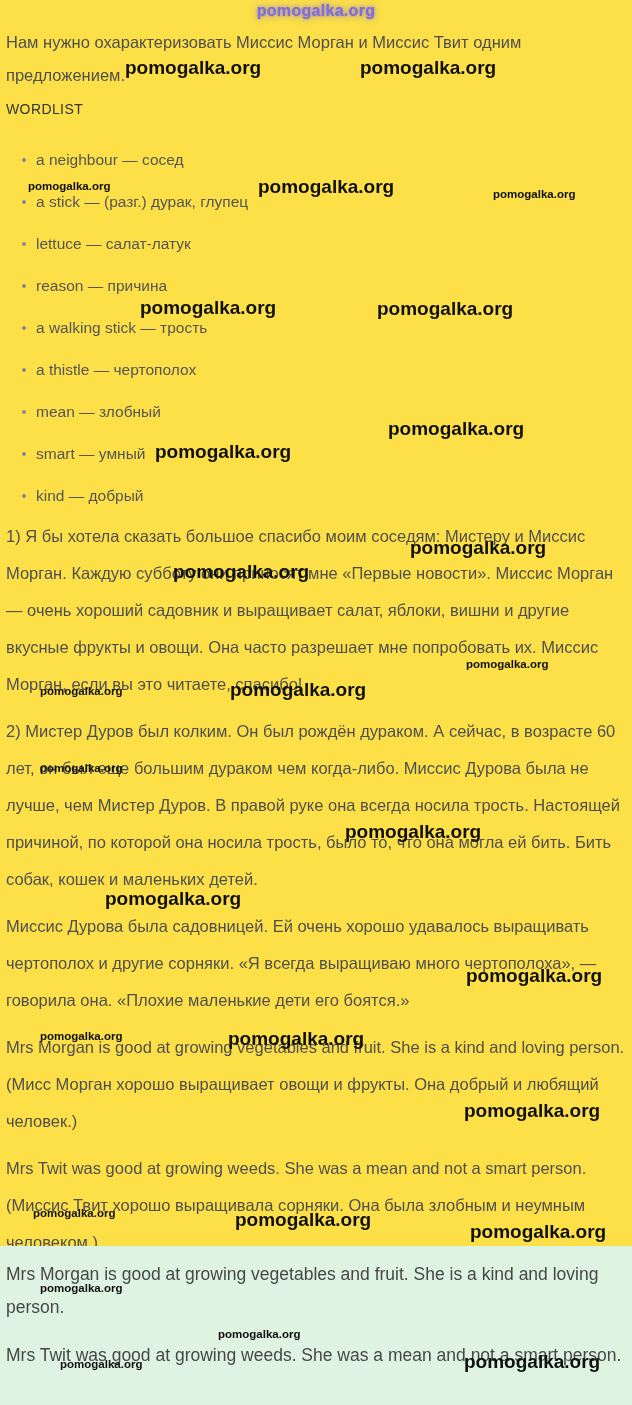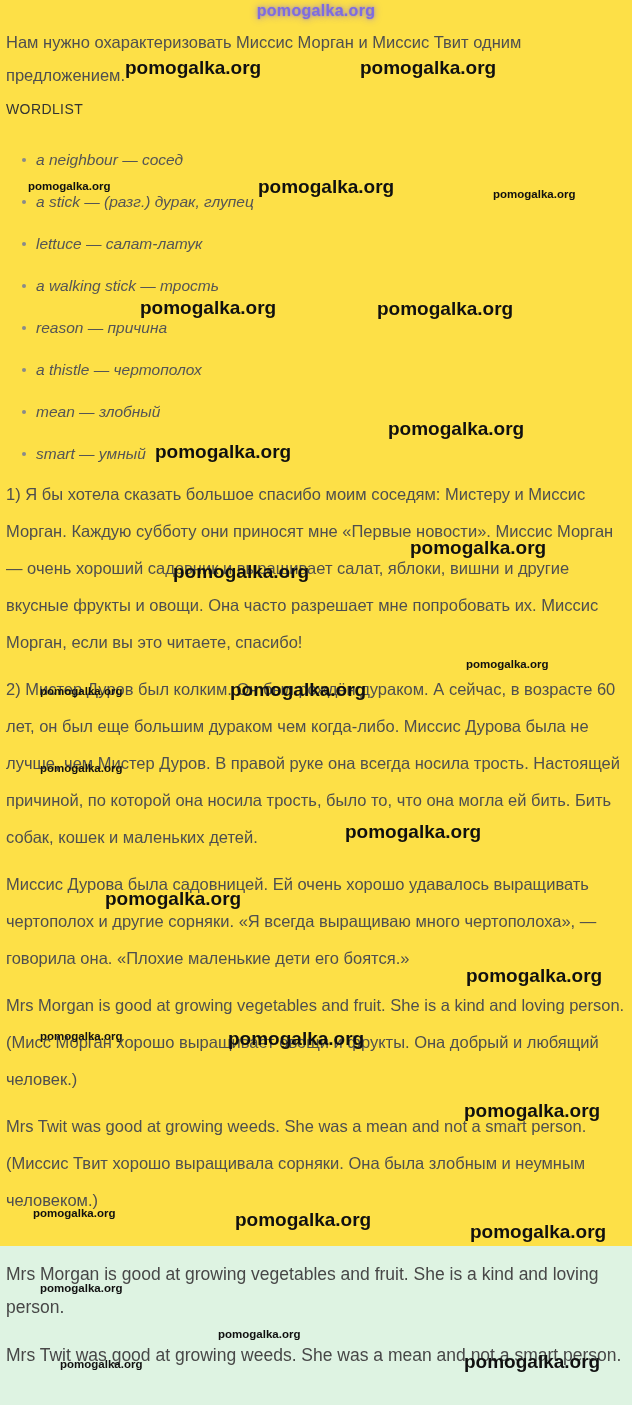--- a/index.html
+++ b/index.html
@@ -28,21 +28,21 @@
   .wordlist-heading {
     margin-top:9px;
     font-size:14px; line-height:17px;
     font-weight:400; color:#333333; letter-spacing:.4px;
   }
 
   ul.wordlist { list-style:none; margin-top:33px; margin-bottom:13px; }
   ul.wordlist li {
     position:relative; padding-left:30px;
     font-size:15.5px; line-height:18px;
-    margin-bottom:24px; color:#555555;font-style:italic;
+    margin-bottom:24px; color:#555555;
   }
   ul.wordlist li:last-child { margin-bottom:0; }
   ul.wordlist li .bullet {
     position:absolute; left:16px; top:7px;
     width:4px; height:4px; border-radius:50%;
     background:#8a8a8a;
   }
 
   .para { font-size:16.5px; line-height:37px; margin-bottom:10px; color:#4f4f4f; }
 
@@ -73,25 +73,26 @@
   <div class="content">
 
     <p class="intro">Нам нужно охарактеризовать Миссис Морган и Миссис Твит одним предложением.</p>
 
     <h2 class="wordlist-heading">WORDLIST</h2>
 
     <ul class="wordlist">
       <li><span class="bullet"></span><span>a neighbour — сосед</span></li>
       <li><span class="bullet"></span><span>a stick — (разг.) дурак, глупец</span></li>
       <li><span class="bullet"></span><span>lettuce — салат-латук</span></li>
+      <li><span class="bullet"></span><span>reason — причина</span></li>
       <li><span class="bullet"></span><span>a walking stick — трость</span></li>
-      <li><span class="bullet"></span><span>reason — причина</span></li>
       <li><span class="bullet"></span><span>a thistle — чертополох</span></li>
       <li><span class="bullet"></span><span>mean — злобный</span></li>
       <li><span class="bullet"></span><span>smart — умный</span></li>
+      <li><span class="bullet"></span><span>kind — добрый</span></li>
     </ul>
 
     <p class="para">1) Я бы хотела сказать большое спасибо моим соседям: Мистеру и Миссис Морган. Каждую субботу они приносят мне «Первые новости». Миссис Морган — очень хороший садовник и выращивает салат, яблоки, вишни и другие вкусные фрукты и овощи. Она часто разрешает мне попробовать их. Миссис Морган, если вы это читаете, спасибо!</p>
     <p class="para">2) Мистер Дуров был колким. Он был рождён дураком. А сейчас, в возрасте 60 лет, он был еще большим дураком чем когда-либо. Миссис Дурова была не лучше, чем Мистер Дуров. В правой руке она всегда носила трость. Настоящей причиной, по которой она носила трость, было то, что она могла ей бить. Бить собак, кошек и маленьких детей.</p>
     <p class="para">Миссис Дурова была садовницей. Ей очень хорошо удавалось выращивать чертополох и другие сорняки. «Я всегда выращиваю много чертополоха», — говорила она. «Плохие маленькие дети его боятся.»</p>
     <p class="para">Mrs Morgan is good at growing vegetables and fruit. She is a kind and loving person. (Мисс Морган хорошо выращивает овощи и фрукты. Она добрый и любящий человек.)</p>
     <p class="para">Mrs Twit was good at growing weeds. She was a mean and not a smart person. (Миссис Твит хорошо выращивала сорняки. Она была злобным и неумным человеком.)</p>
 
   </div>
 

